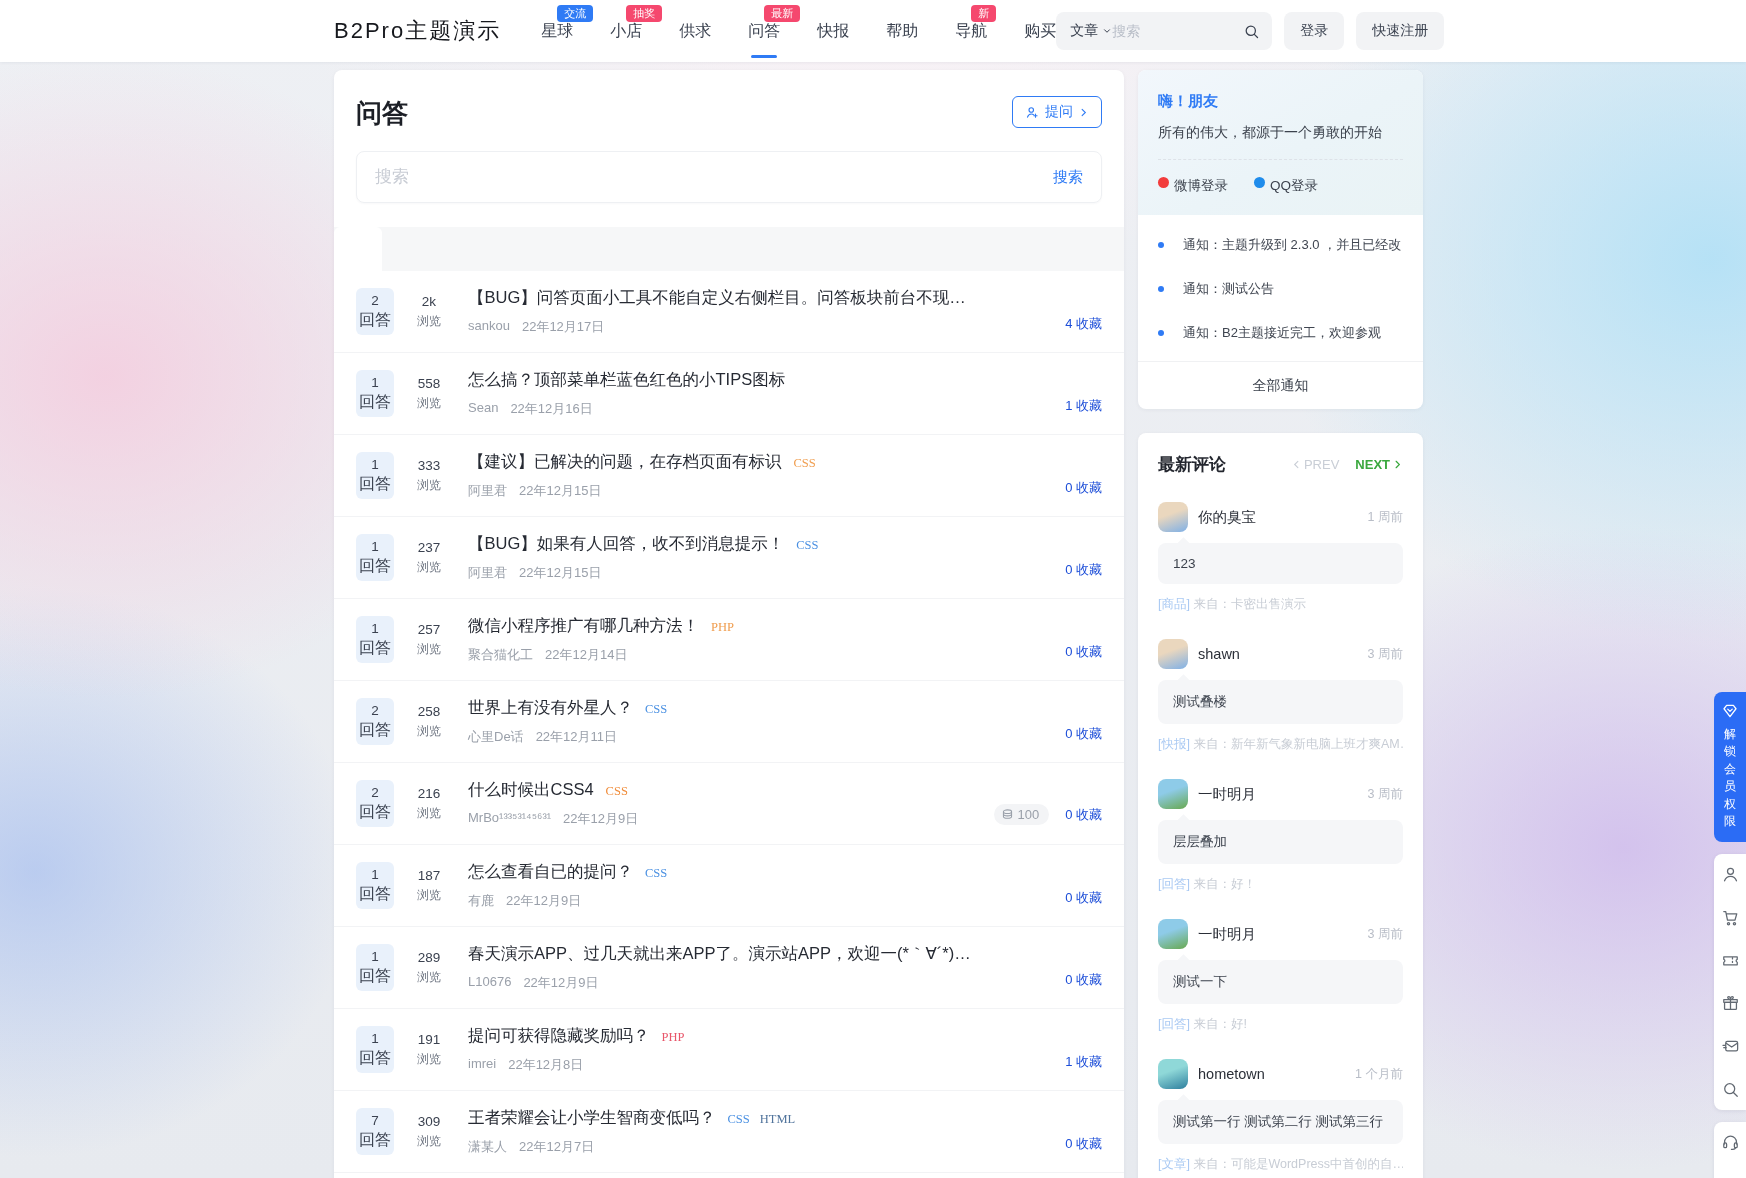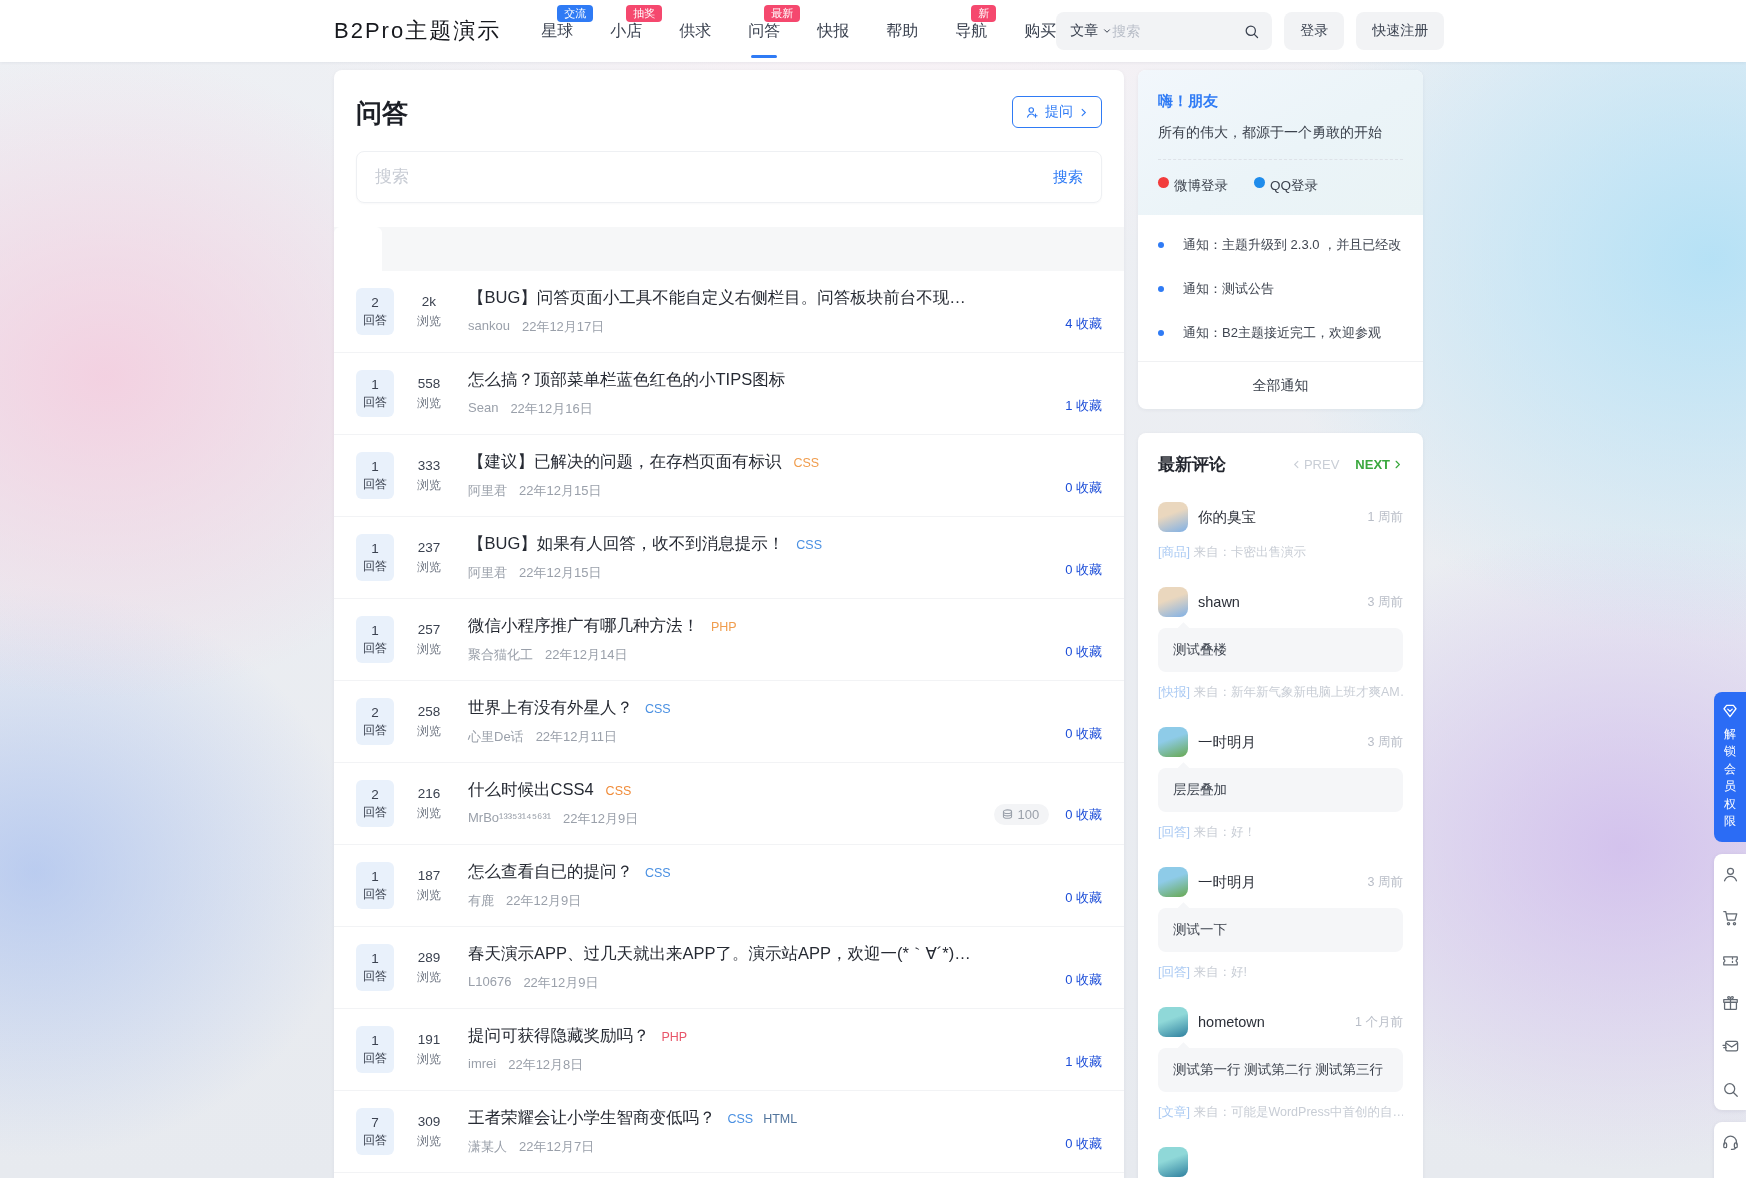--- a/index.html
+++ b/index.html
@@ -45,29 +45,29 @@
   .search-go { font-size:15px; color:#2f7bf5; white-space:nowrap; }
   .tabs { margin-top:24px; height:44px; background:#f6f7f8; display:flex; align-items:stretch; }
   .tab { padding:0 24px; display:flex; align-items:center; font-size:15.5px; color:#535b66; cursor:pointer; }
   .tab.active { background:#fff; color:#23262e; border-radius:6px 6px 0 0; }
 
   
   .q-row { position:relative; display:flex; align-items:center; padding:16px 22px; min-height:79px; }
   .q-row + .q-row { border-top:1px solid #f2f3f5; }
   .ans-badge { width:38px; height:47px; border-radius:6px; background:#e9f1fb; display:flex; flex-direction:column; align-items:center; justify-content:center; gap:2px; flex:none; }
   .ans-badge b { font-size:13.5px; font-weight:400; color:#3b4250; }
-  .ans-badge span { font-size:12px; color:#3b4250; }
+  .ans-badge span { font-size:16px; color:#3b4250; }
   .views { width:46px; margin-left:12px; display:flex; flex-direction:column; align-items:center; gap:4px; flex:none; }
   .views b { font-size:13.5px; font-weight:400; color:#3b4250; }
   .views span { font-size:12px; color:#6d7480; }
   .q-main { flex:1; margin-left:16px; min-width:0; padding-right:120px; }
   .q-line1 { display:flex; align-items:baseline; }
   .q-title { font-size:16.5px; color:#262a33; font-weight:500; white-space:nowrap; overflow:hidden; text-overflow:ellipsis; }
   .q-tags { display:flex; gap:10px; margin-left:12px; flex:none; }
-  .q-tag { font-size:12.5px; }
+  .q-tag { font-size:12.5px;font-family:Liberation Serif, serif; }
   .q-line2 { margin-top:9px; font-size:13px; color:#9aa0aa; display:flex; gap:12px; }
   .q-right { position:absolute; right:22px; bottom:19px; display:flex; align-items:center; gap:16px; }
   .coin-badge { display:flex; align-items:center; gap:3px; background:#f3f4f6; border-radius:11px; padding:3px 10px 3px 7px; font-size:13px; color:#9aa0aa; font-style:normal; }
   .coin-badge i { font-style:normal; }
   .favs { font-size:13px; color:#1d4ed8; }
 
   
   .sidebar { position:absolute; left:1138px; top:70px; width:285px; display:flex; flex-direction:column; gap:24px; }
   .side-card { background:#fff; border-radius:8px; box-shadow:0 1px 4px rgba(20,30,60,.05); overflow:hidden; }
   .welcome { padding:22px 20px 20px; background:linear-gradient(150deg,#f2f7fc 0%,#ebf4f8 55%,#e9f3f5 100%); }
@@ -548,20 +548,21 @@
           </svg>
       </span>
     </div>
     <div id="c-list">
         <div class="c-item">
     <div class="c-head">
       <span class="c-avatar" style="background: linear-gradient(160deg, rgb(234, 215, 190) 40%, rgb(127, 176, 230) 100%);"></span>
       <a class="c-name">你的臭宝</a>
       <span class="c-time">1 周前</span>
     </div>
+    <div class="c-bubble">123</div>
     <div class="c-src">
       <span class="c-src-tag">[商品]</span>
       <span class="c-src-txt">来自：卡密出售演示</span>
     </div>
   </div>
         <div class="c-item">
     <div class="c-head">
       <span class="c-avatar" style="background: linear-gradient(160deg, rgb(234, 215, 190) 40%, rgb(127, 176, 230) 100%);"></span>
       <a class="c-name">shawn</a>
       <span class="c-time">3 周前</span>

